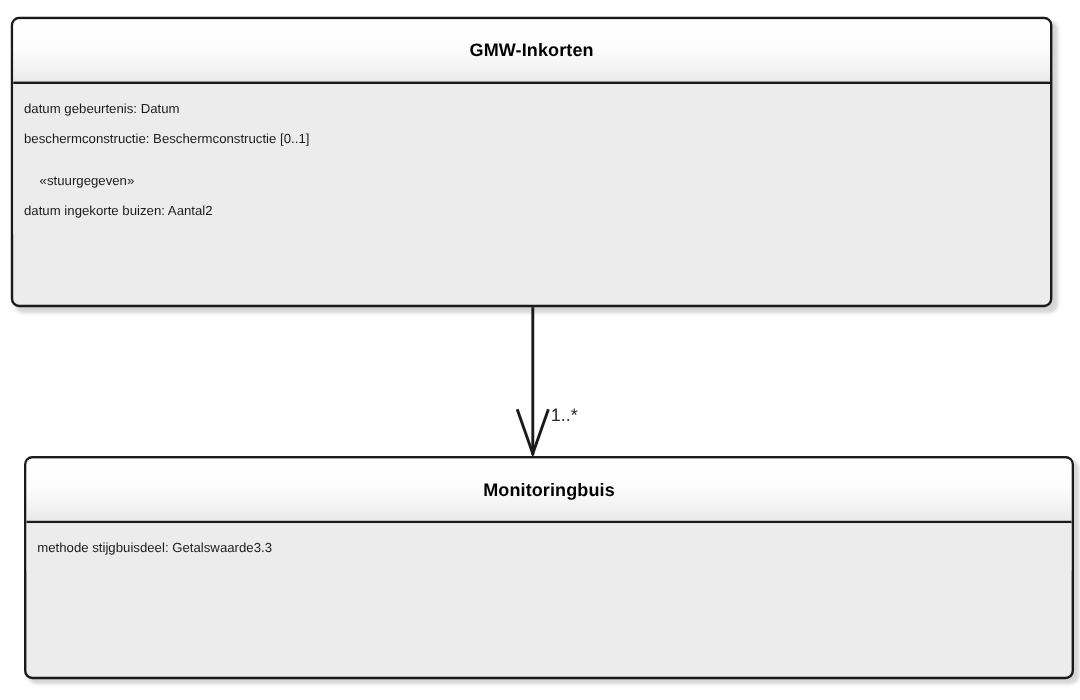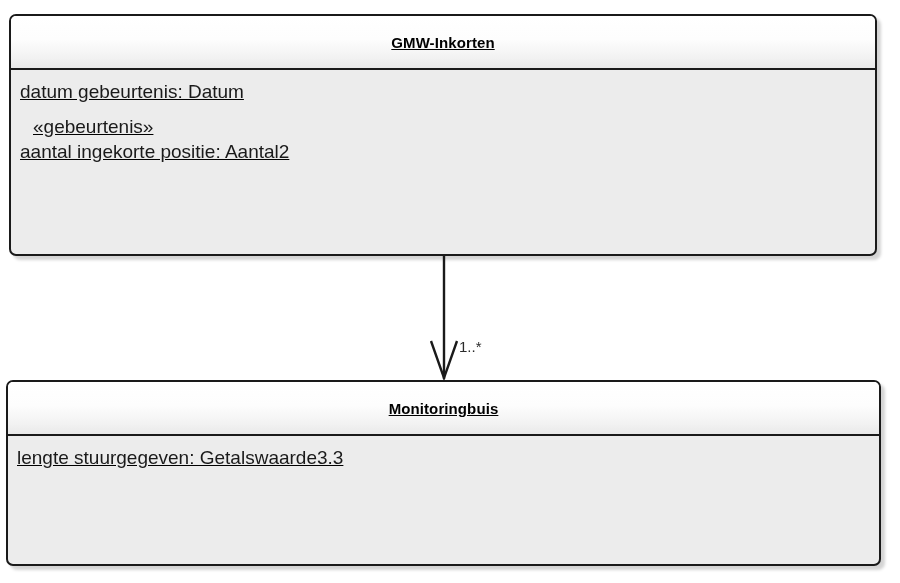--- a/index.html
+++ b/index.html
@@ -25,21 +25,20 @@
 
   
   .uml-class {
     position: absolute;
     box-sizing: border-box;
     border: 2px solid #1a1a1a;
     border-radius: 7px;
     background: #ececec;
     box-shadow: 4px 4px 3px rgba(0,0,0,0.17);
     overflow: hidden;
-    text-decoration: underline;
   }
 
   .uml-header {
     box-sizing: border-box;
     height: 54px;
     border-bottom: 2px solid #1a1a1a;
     background: linear-gradient(to bottom, #ffffff 0%, #fdfdfd 45%, #f2f2f2 80%, #e9e9e9 100%);
     display: flex;
     align-items: center;
     justify-content: center;
@@ -54,21 +53,21 @@
     white-space: nowrap;
   }
 
   .uml-body {
     box-sizing: border-box;
     padding: 9px 0 6px 0;
     background: #ececec;
   }
 
   .uml-attr {
-    font-size: 19px;
+    font-size: 11px;
     line-height: 25px;
     color: #1a1a1a;
     white-space: nowrap;
     padding-left: 9px;
   }
 
   .uml-attr.stereotype {
     padding-left: 22px;
     padding-top: 10px;
   }
@@ -93,31 +92,32 @@
 <body>
 
 <div id="diagram-canvas">
 
   <div class="uml-class" id="class-gmw-inkorten" style="left:9px; top:14px; width:868px; height:242px;">
     <div class="uml-header">
       <span class="uml-title">GMW-Inkorten</span>
     </div>
     <div class="uml-body">
       <div class="uml-attr">datum gebeurtenis: Datum</div>
-      <div class="uml-attr stereotype">«gebeurtenis»</div>
-      <div class="uml-attr">aantal ingekorte positie: Aantal2</div>
+      <div class="uml-attr">beschermconstructie: Beschermconstructie [0..1]</div>
+      <div class="uml-attr stereotype">«stuurgegeven»</div>
+      <div class="uml-attr">datum ingekorte buizen: Aantal2</div>
     </div>
   </div>
 
-  <div class="uml-class" id="class-monitoringbuis" style="left:6px; top:380px; width:875px; height:186px;">
+  <div class="uml-class" id="class-monitoringbuis" style="left:20px; top:380px; width:875px; height:186px;">
     <div class="uml-header">
       <span class="uml-title">Monitoringbuis</span>
     </div>
     <div class="uml-body">
-      <div class="uml-attr">lengte stuurgegeven: Getalswaarde3.3</div>
+      <div class="uml-attr">methode stijgbuisdeel: Getalswaarde3.3</div>
     </div>
   </div>
 
   <svg id="connector-svg" viewBox="0 0 900 583">
     <line x1="444" y1="256" x2="444" y2="379" stroke="#1a1a1a" stroke-width="2.4"></line>
     <polyline points="431,341 444,378 457,341" fill="none" stroke="#1a1a1a" stroke-width="2.4" stroke-linecap="butt" stroke-linejoin="miter"></polyline>
   </svg>
 
   <div class="multiplicity-label" style="left:459px; top:338px;">1..*</div>
 

